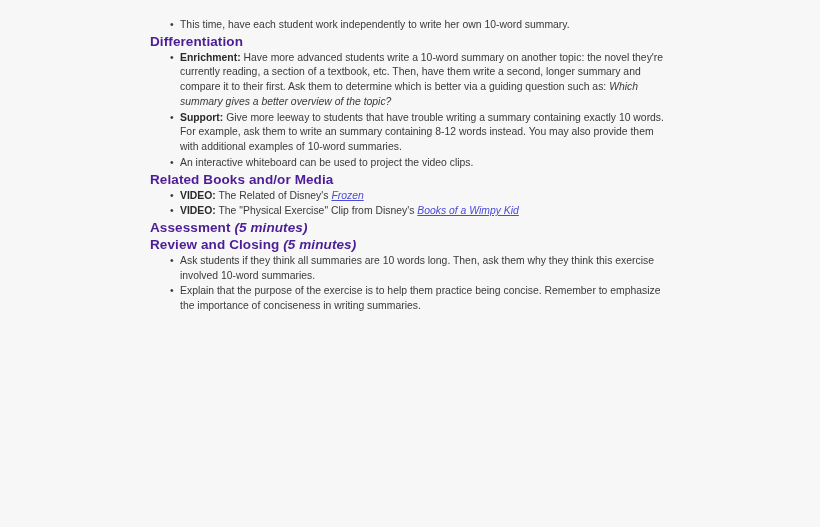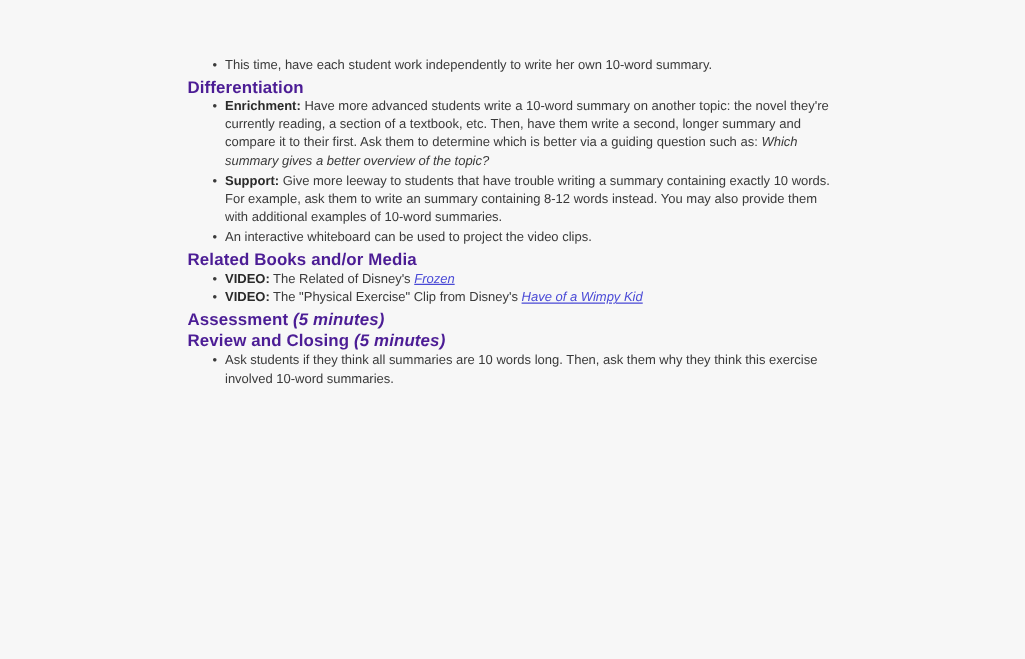--- a/index.html
+++ b/index.html
@@ -13,21 +13,21 @@
     font-family: "Liberation Sans", sans-serif;
     color: #333333;
     overflow: hidden;
   }
 
   .page {
     position: relative;
     width: 777px;
     height: 527px;
     box-sizing: border-box;
-    padding: 46px 150px 0 150px;
+    padding: 18px 150px 0 150px;
   }
 
   .content {
     width: 520px;
   }
 
   h2.section-heading {
     font-size: 13.5px;
     font-weight: bold;
     color: #4c1d95;
@@ -121,35 +121,38 @@
     </ul>
 
     <h2 class="section-heading gap-before-heading">
       <span>Related Books and/or Media</span>
     </h2>
     <ul class="bullets gap-after-heading-tight">
       <li>
         <span class="lead">VIDEO:</span><span> The Related of Disney's </span><a class="media-link" href="#">Frozen</a>
       </li>
       <li>
-        <span class="lead">VIDEO:</span><span> The "Physical Exercise" Clip from Disney's </span><a class="media-link" href="#">Have of a Wimpy Kid</a>
+        <span class="lead">VIDEO:</span><span> The "Physical Exercise" Clip from Disney's </span><a class="media-link" href="#">Books of a Wimpy Kid</a>
       </li>
     </ul>
 
     <h2 class="section-heading gap-before-heading">
       <span>Assessment</span>
       <span class="duration">(5 minutes)</span>
     </h2>
     <ul class="bullets gap-after-heading">
     </ul>
 
     <h2 class="section-heading gap-before-heading">
       <span>Review and Closing</span>
       <span class="duration">(5 minutes)</span>
     </h2>
     <ul class="bullets gap-after-heading">
       <li>
         <span>Ask students if they think all summaries are 10 words long. Then, ask them why they think this exercise involved 10-word summaries.</span>
       </li>
+      <li>
+        <span>Explain that the purpose of the exercise is to help them practice being concise. Remember to emphasize the importance of conciseness in writing summaries.</span>
+      </li>
     </ul>
 
   </div>
 </div>
 
 </body></html>

